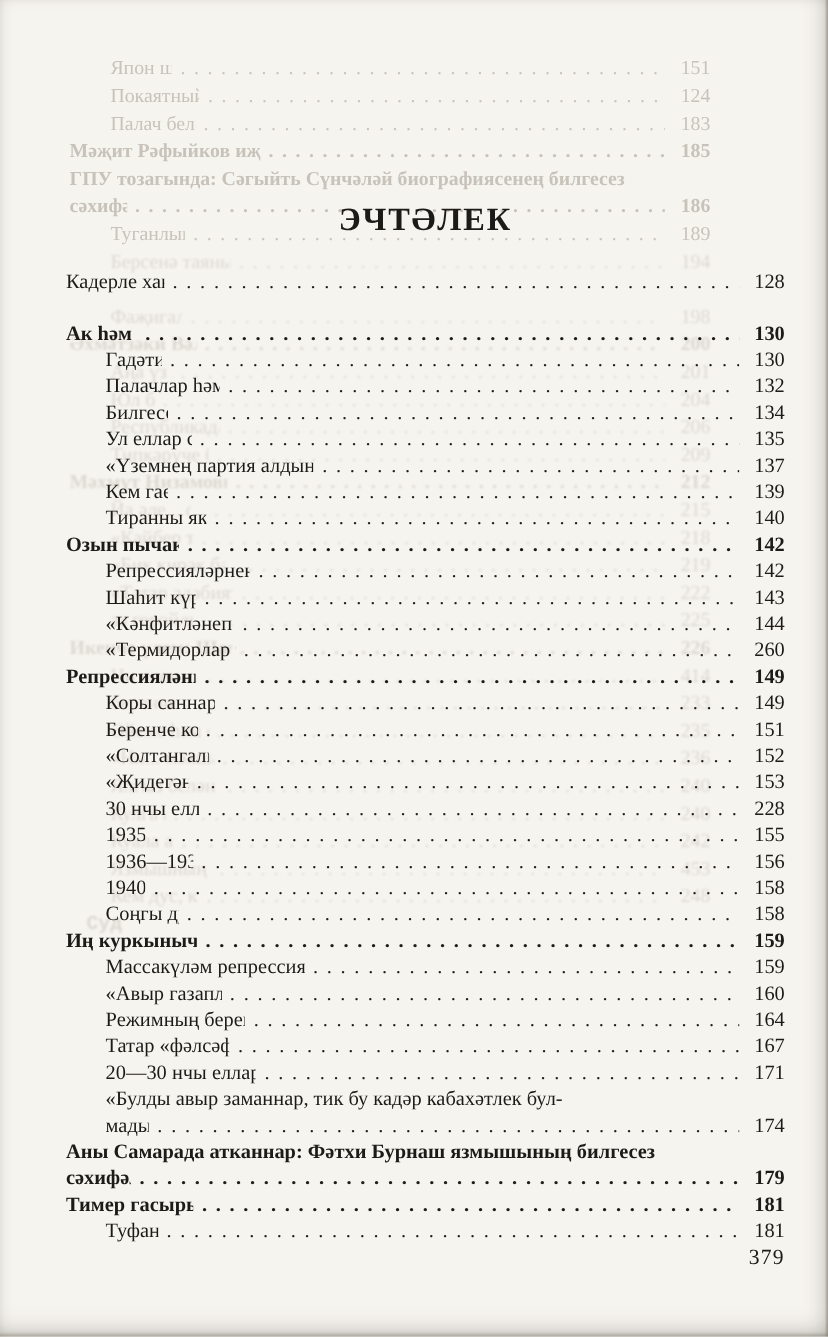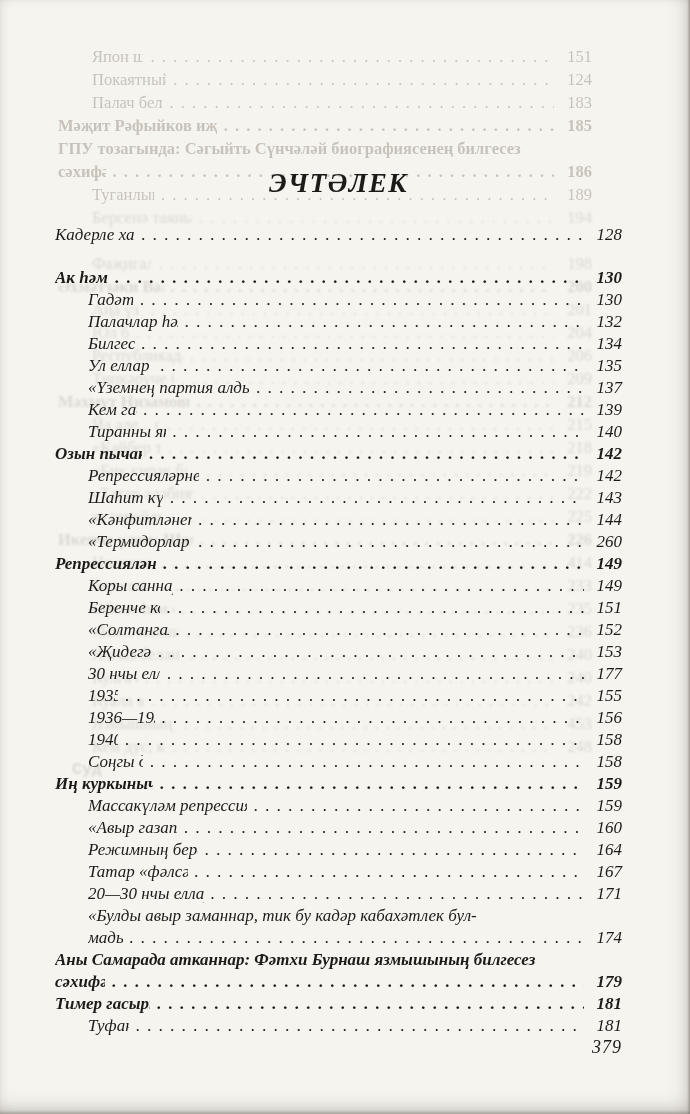--- a/index.html
+++ b/index.html
@@ -5,21 +5,21 @@
   html, body { margin: 0; padding: 0; background: #e8e6e1; }
   .page {
     position: relative;
     width: 690px; height: 1114px;
     background: #f6f4ef;
     overflow: hidden;
     font-family: "Liberation Serif", serif;
     color: #1c1b18;
   }
   
-  .content { position: relative; z-index: 2; padding: 0 68px 0 55px; font-style: italic; }
+  .content { position: relative; z-index: 2; padding: 0 36px 0 55px; }
   .title {
     margin: 0; padding: 168px 0 25px 0;
     text-align: center; font-size: 27px; font-weight: bold;
     letter-spacing: 1.5px;
   }
   .toc-row, .bleed-row {
     display: flex; align-items: baseline;
     font-size: 17px; line-height: 22px;
   }
   .toc-row.lv1 { padding-left: 33px; }
@@ -317,21 +317,21 @@
     <span class="pg">152</span>
   </div>
         <div class="toc-row lv1">
     <span class="label">«Җидегәнчеләр»</span>
     <span class="dots"></span>
     <span class="pg">153</span>
   </div>
         <div class="toc-row lv1">
     <span class="label">30 нчы еллар башы</span>
     <span class="dots"></span>
-    <span class="pg">177</span>
+    <span class="pg">228</span>
   </div>
         <div class="toc-row lv1">
     <span class="label">1935 ел</span>
     <span class="dots"></span>
     <span class="pg">155</span>
   </div>
         <div class="toc-row lv1">
     <span class="label">1936—1938 еллар</span>
     <span class="dots"></span>
     <span class="pg">156</span>

